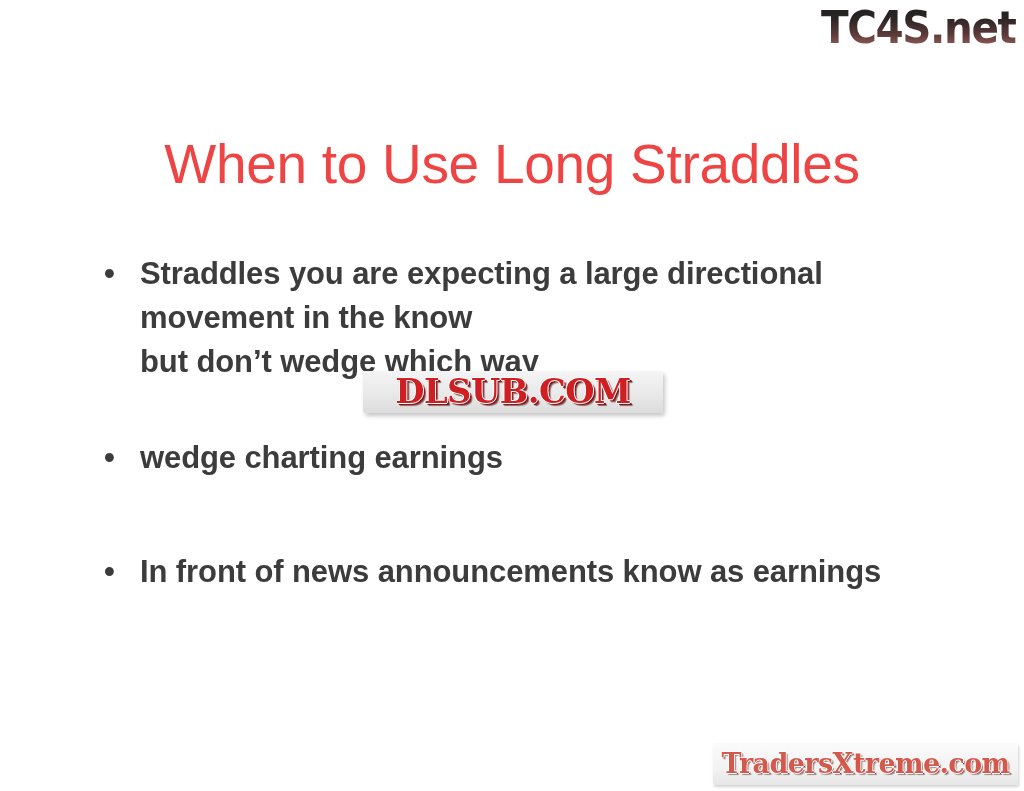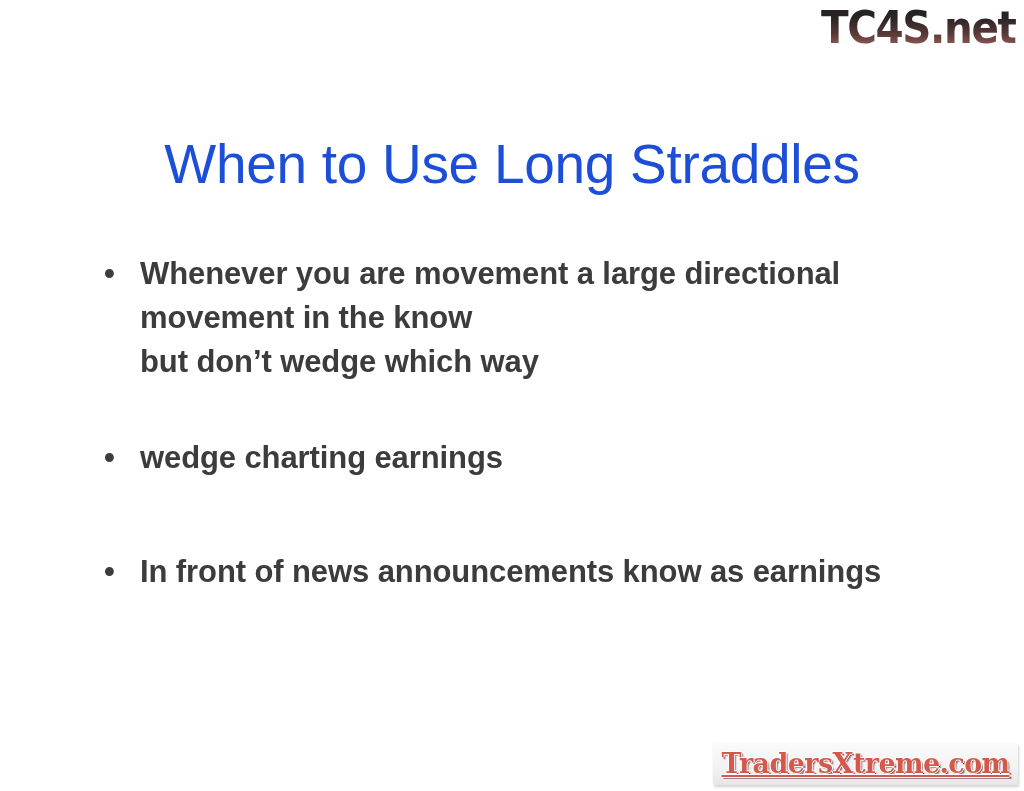--- a/index.html
+++ b/index.html
@@ -25,21 +25,21 @@
 
   
   #slide-title {
     position: absolute;
     left: 0;
     top: 136px;
     width: 1024px;
     text-align: center;
     font-size: 55px;
     font-weight: 400;
-    color: #1d4ed8;
+    color: #ef4444;
     letter-spacing: -0.3px;
     line-height: 1.05;
     white-space: nowrap;
   }
 
   
   #bullet-list {
     position: absolute;
     left: 96px;
     top: 252px;
@@ -164,51 +164,53 @@
     letter-spacing: -0.6px;
     color: #d4594c;
     text-shadow:
        1px 0 0 #ffffff,
       -1px 0 0 #ffffff,
        0 -1px 0 #ffffff,
        0 1px 0 #ffffff,
        1px 1px 0 #7b2a22,
        2px 2px 1px rgba(60,12,8,0.45);
     white-space: nowrap;
-    text-decoration: underline;
   }
 </style>
 </head>
 <body>
 
 <div id="slide">
 
   <div id="slide-title">When to Use Long Straddles</div>
 
   <div id="bullet-list">
 
     <div class="bullet-item" id="bullet-1">
       <span class="bullet-dot">•</span>
-      <span class="bullet-line">Whenever you are movement a large directional</span>
+      <span class="bullet-line">Straddles you are expecting a large directional</span>
       <span class="bullet-line">movement in the know</span>
       <span class="bullet-line">but don’t wedge which way</span>
     </div>
 
     <div class="bullet-item" id="bullet-2">
       <span class="bullet-dot">•</span>
       <span class="bullet-line">wedge charting earnings</span>
     </div>
 
     <div class="bullet-item" id="bullet-3">
       <span class="bullet-dot">•</span>
       <span class="bullet-line">In front of news announcements know as earnings</span>
     </div>
 
   </div>
 
   <div id="wm-tc4s">TC4S.net</div>
 
+  <div id="wm-dlsub">
+    <div id="wm-dlsub-text">DLSUB.COM</div>
+  </div>
 
   <div id="wm-traders">
     <div id="wm-traders-text">TradersXtreme.com</div>
   </div>
 
 </div>
 
 </body></html>

